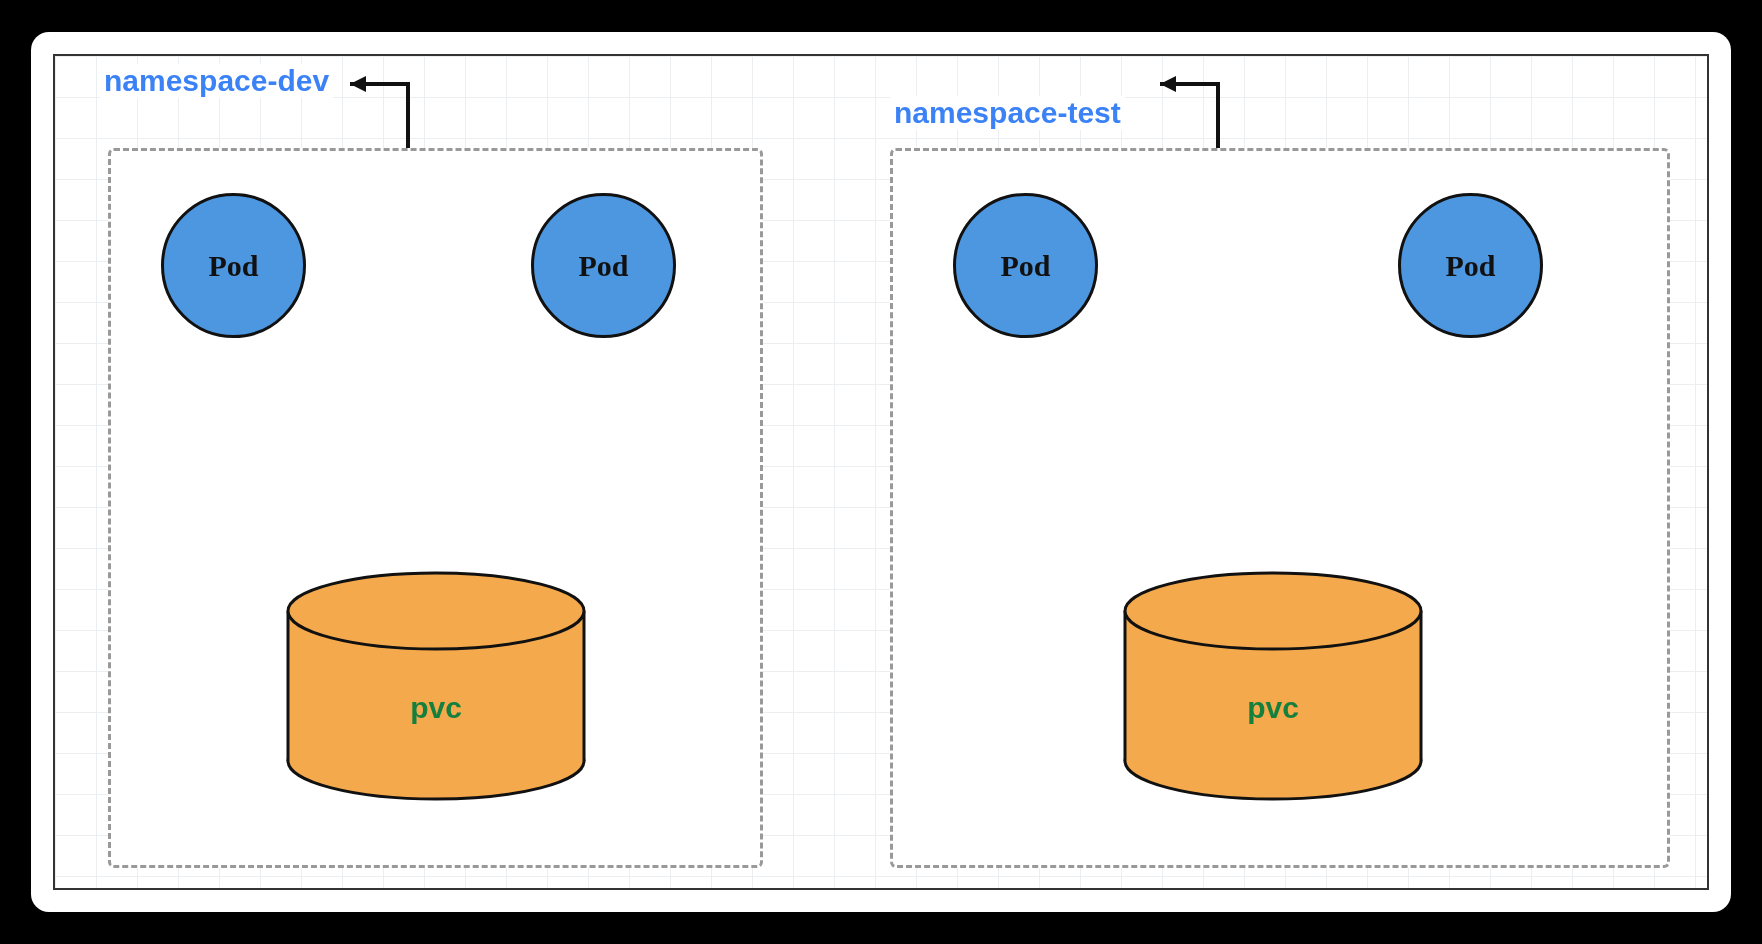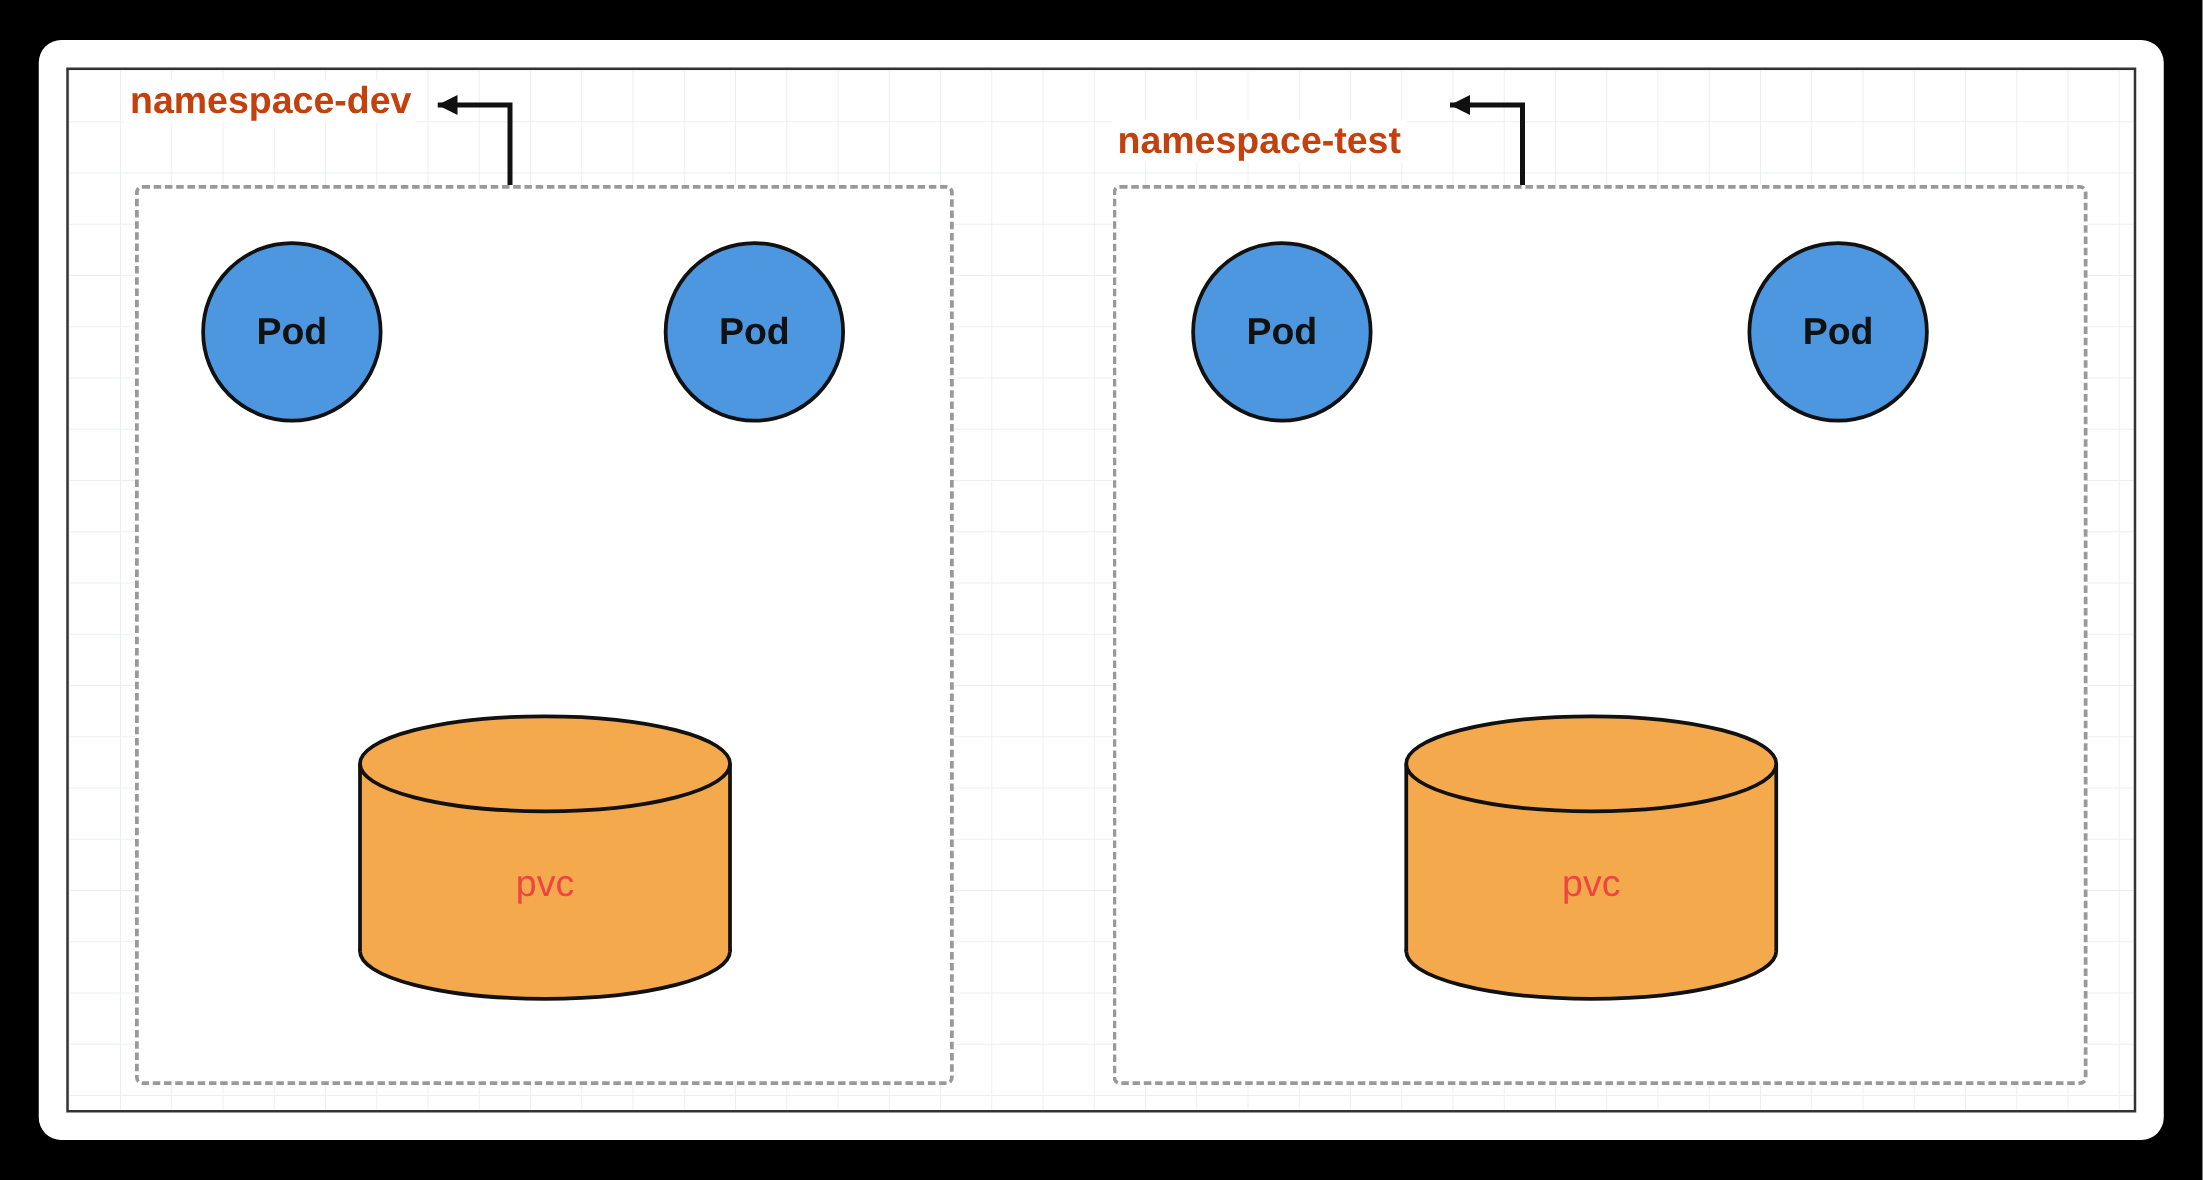--- a/index.html
+++ b/index.html
@@ -30,21 +30,21 @@
       linear-gradient(#eceff1 1px, transparent 1px),
       linear-gradient(90deg, #eceff1 1px, transparent 1px);
     background-size: 41px 41px;
     position: relative;
     overflow: hidden;
   }
   .ns-label {
     position: absolute;
     font-size: 30px;
     font-weight: 700;
-    color: #c2410c;
+    color: #3b82f6;
     background: #fff;
     padding: 0 4px;
   }
   .arrow {
     position: absolute;
   }
   .arrow svg { display: block; }
   .ns-box {
     position: absolute;
     border: 3px dashed #999;
@@ -57,35 +57,36 @@
     height: 145px;
     border-radius: 50%;
     background: #4d97e0;
     border: 3px solid #111;
     display: flex;
     align-items: center;
     justify-content: center;
     font-size: 30px;
     font-weight: 600;
     color: #111;
+    font-family: Liberation Serif, serif;
   }
   .pvc-wrap {
     position: absolute;
     width: 300px;
     height: 230px;
   }
   .pvc-wrap svg { display:block; width:100%; height:100%; }
   .pvc-label {
     position: absolute;
     top: 120px;
     width: 100%;
     text-align: center;
     font-size: 30px;
-    font-weight: 400;
-    color: #ef4444;
+    font-weight: 700;
+    color: #15803d;
   }
 </style>
 </head>
 <body>
 
 <div class="card">
   <div class="grid-area">
 
     <div class="ns-label" style="left:45px; top:8px;">namespace-dev</div>
     <div class="arrow" style="left:295px; top:12px;">

